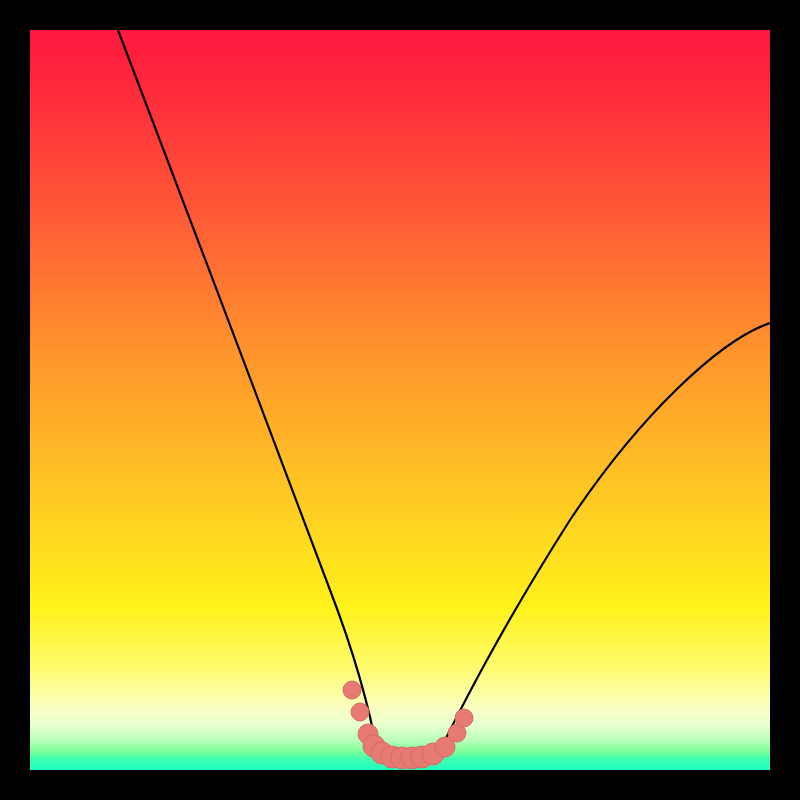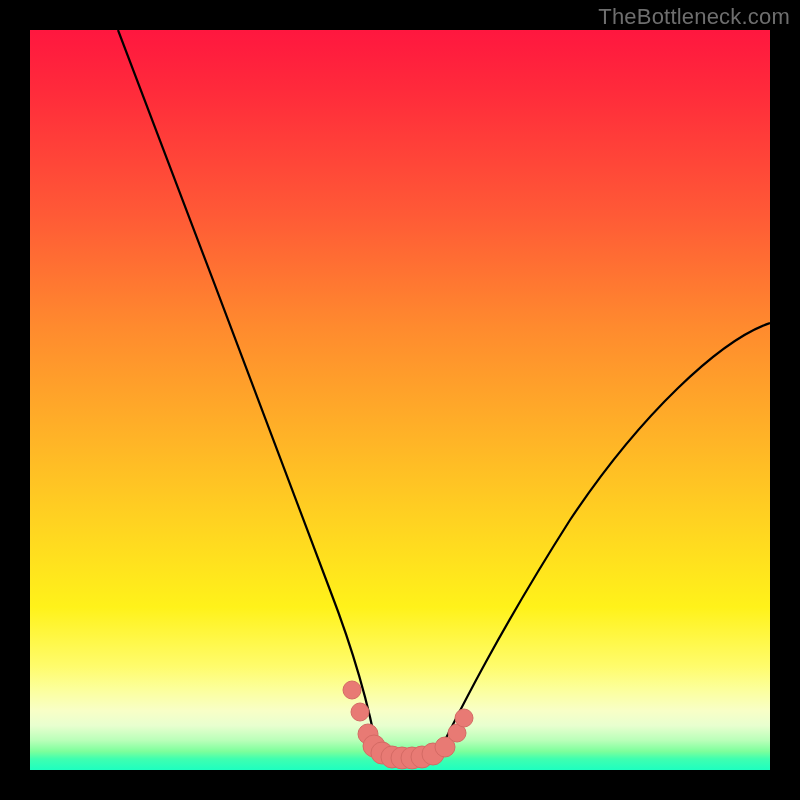--- a/index.html
+++ b/index.html
@@ -94,14 +94,13 @@
         <circle cx="392" cy="727" r="11"></circle>
         <circle cx="403" cy="724" r="11"></circle>
         <circle cx="415" cy="717" r="10"></circle>
         <circle cx="427" cy="703" r="9"></circle>
         <circle cx="434" cy="688" r="9"></circle>
       </g>
     </svg>
 
   </div>
 
-  <div class="watermark">TheBottleneck.com</div>
 </div>
 
 </body></html>

